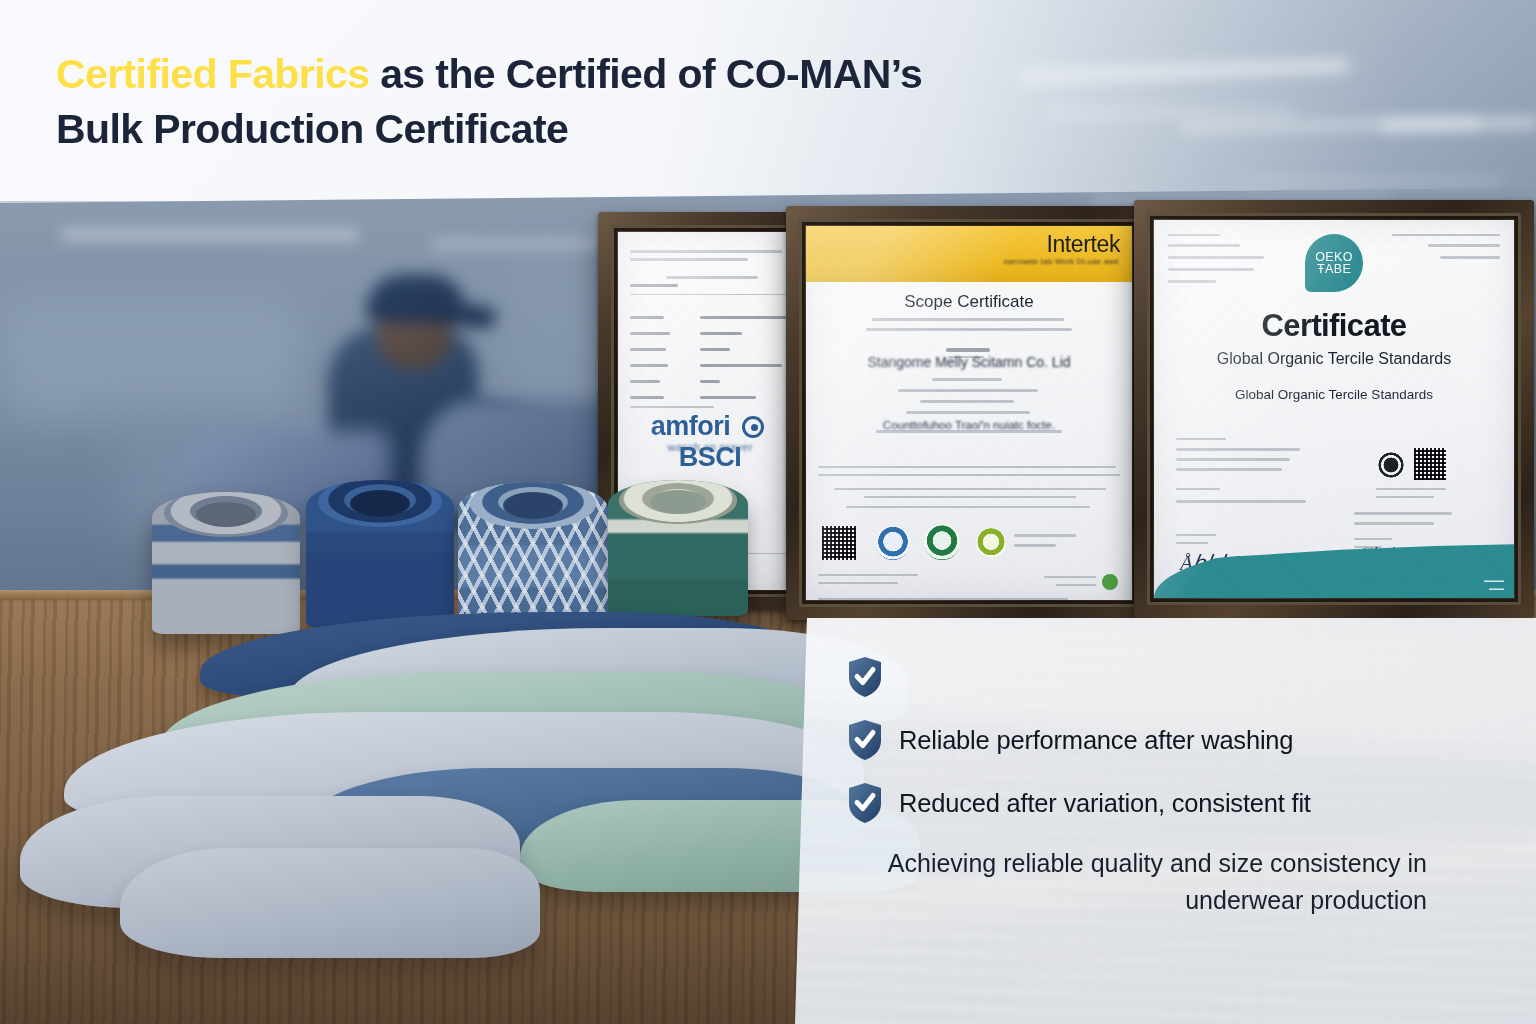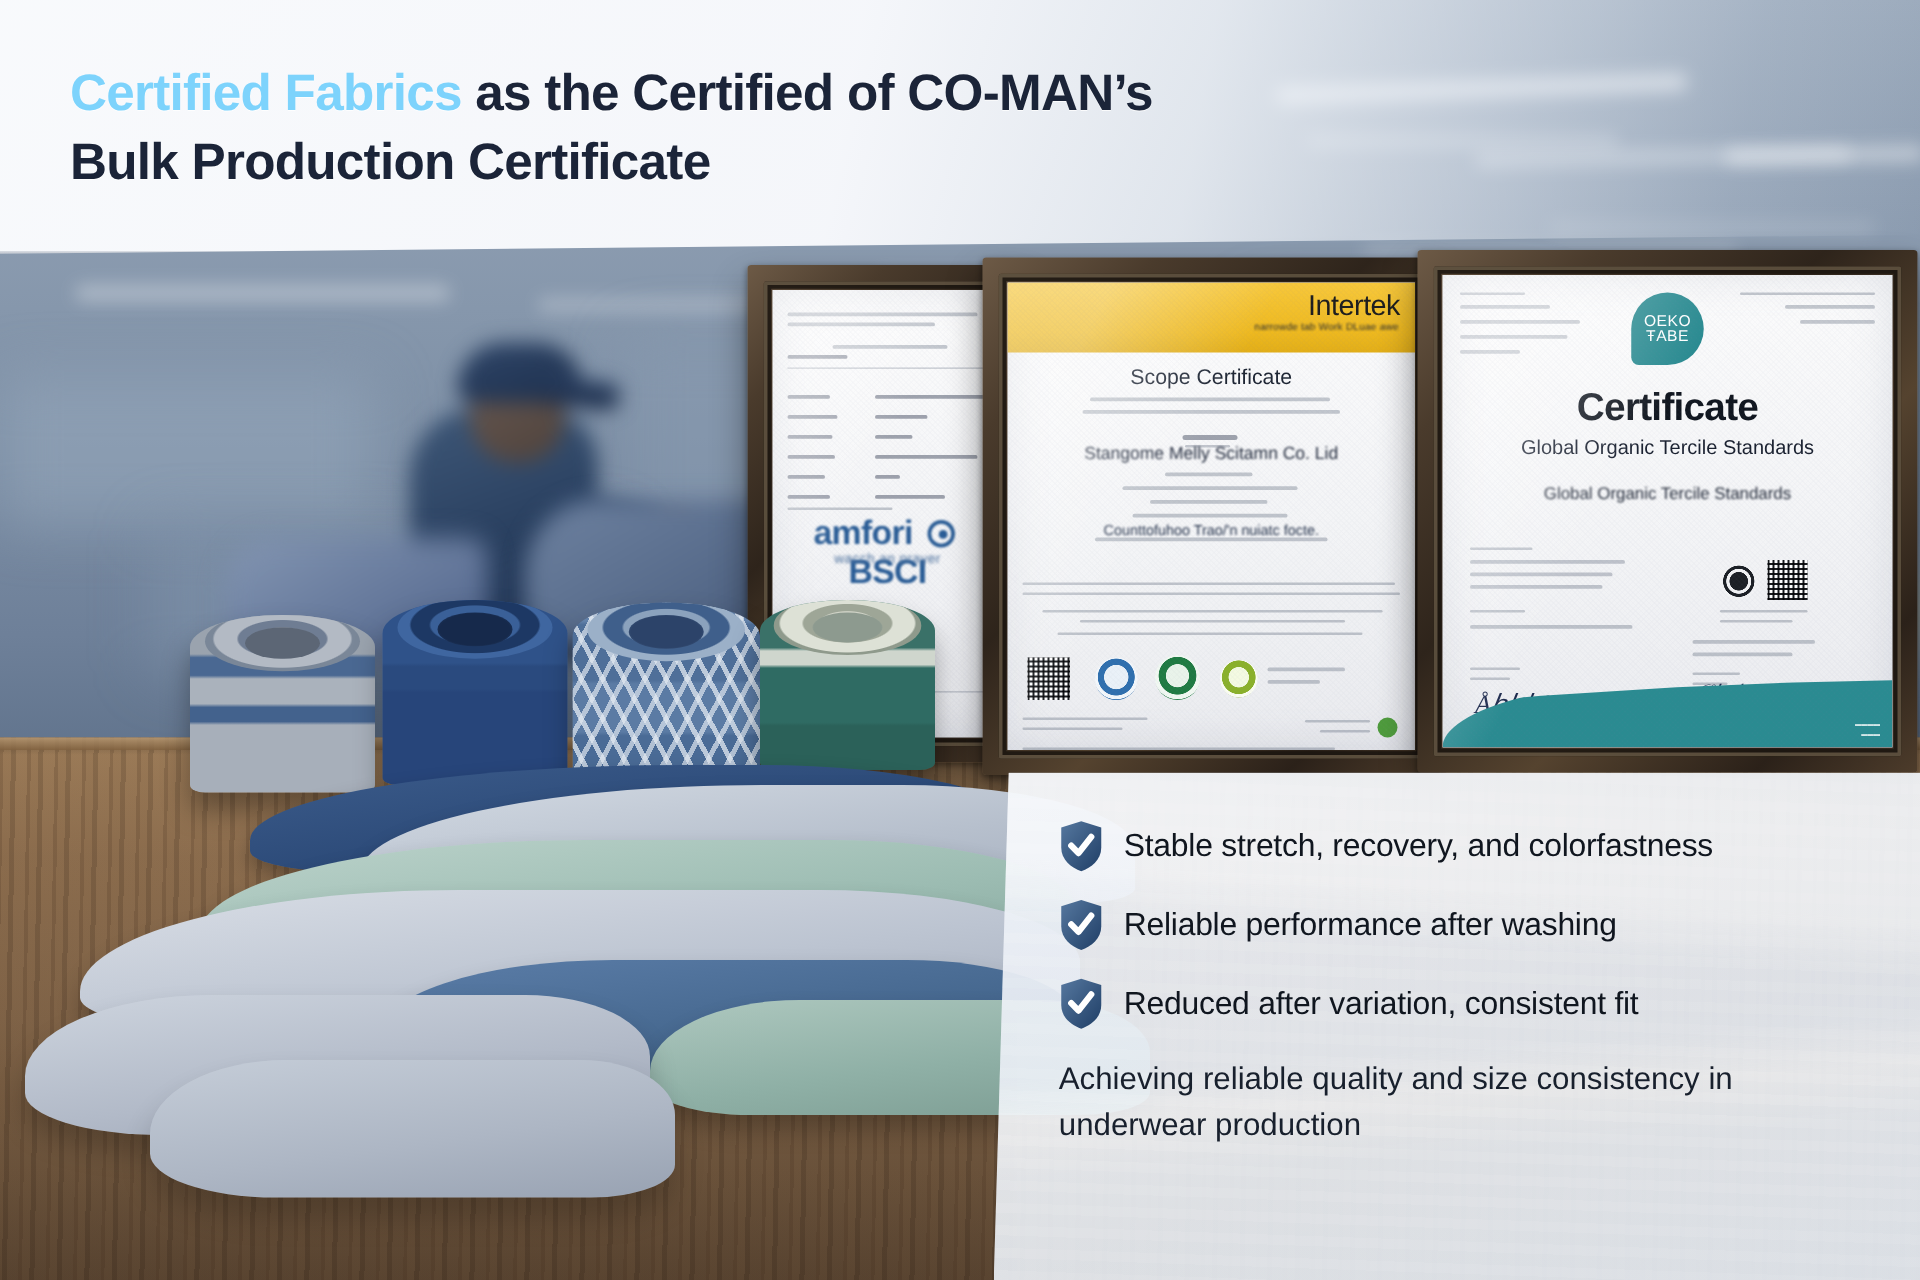--- a/index.html
+++ b/index.html
@@ -183,21 +183,21 @@
     clip-path: polygon(0 0, 100% 0, 100% 188px, 0 203px);
   }
   #headline-banner .hl-shadow {
     position:absolute; left:0; bottom:0; width:72%; height:4px;
     background:linear-gradient(90deg,rgba(40,55,80,.22),rgba(40,55,80,0));
   }
   .headline { position:absolute; left:56px; top:47px; width:1260px;
               font-size:41px; font-weight:700; line-height:1.33;
               color:#1b2438; letter-spacing:-.6px;
               text-shadow:0 1px 0 rgba(255,255,255,.8); }
-  .headline .hl-accent { color:#7dd3fc; }
+  .headline .hl-accent { color:#fde047; }
   .headline .hl-rest { color:#1b2438; font-weight:700; }
 
   
   #info-panel {
     position:absolute; left:795px; top:618px; width:741px; height:406px;
     background:linear-gradient(160deg,
         rgba(250,251,253,.94) 0%, rgba(246,248,251,.90) 30%,
         rgba(240,244,249,.88) 62%, rgba(234,239,246,.90) 100%);
     clip-path: polygon(12px 0, 100% 0, 100% 100%, 0 100%);
     box-shadow:-8px -6px 26px rgba(30,45,70,.18);
@@ -211,21 +211,21 @@
   }
   .panel-content { position:relative; padding:38px 0 0 52px; }
   .panel-title { font-size:28.5px; font-weight:700; color:#101724; letter-spacing:-.4px;
                  margin-bottom:22px; }
   .bullets { list-style:none; }
   .bullet { display:flex; align-items:center; gap:16px; margin-bottom:21px; white-space:nowrap; }
   .shield { flex:0 0 auto; width:36px; height:42px; position:relative; }
   .shield svg { display:block; }
   .bullet-text { font-size:25.5px; color:#10161f; letter-spacing:-.2px; }
   .panel-note { font-size:25px; line-height:1.48; color:#18202d;
-                max-width:580px; }
+                max-width:580px;text-align:right; }
 </style>
 </head>
 <body>
 
 <div id="stage">
 
   <div class="bg">
     <div class="bg-sky"></div>
     <div class="blob b1"></div>
     <div class="blob b2"></div>
@@ -490,21 +490,20 @@
               <defs>
                   <linearGradient id="sg1" x1="0" y1="0" x2="1" y2="1">
                 <stop offset="0" stop-color="#56789f"></stop>
                     <stop offset="1" stop-color="#1f3e66"></stop>
               </linearGradient>
                 </defs>
               <path d="M18 1 L34 6 V22 C34 32 26 38 18 41 C10 38 2 32 2 22 V6 Z" fill="url(#sg1)"></path>
               <path d="M10 20.5 L15.8 26.5 L26 13.5" fill="none" stroke="#fff" stroke-width="5" stroke-linecap="round" stroke-linejoin="round"></path>
             </svg>
           </span>
-          <span class="bullet-text">Stable stretch, recovery, and colorfastness</span>
         </li>
 
         <li class="bullet">
           <span class="shield">
             <svg width="36" height="42" viewBox="0 0 36 42">
               <path d="M18 1 L34 6 V22 C34 32 26 38 18 41 C10 38 2 32 2 22 V6 Z" fill="url(#sg1)"></path>
               <path d="M10 20.5 L15.8 26.5 L26 13.5" fill="none" stroke="#fff" stroke-width="5" stroke-linecap="round" stroke-linejoin="round"></path>
             </svg>
           </span>
           <span class="bullet-text">Reliable performance after washing</span>

